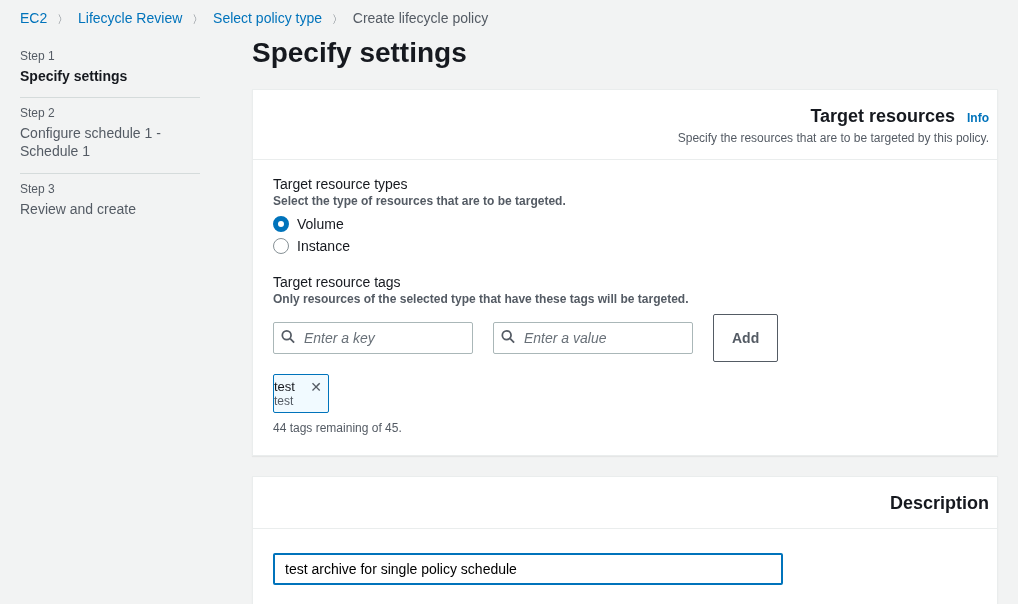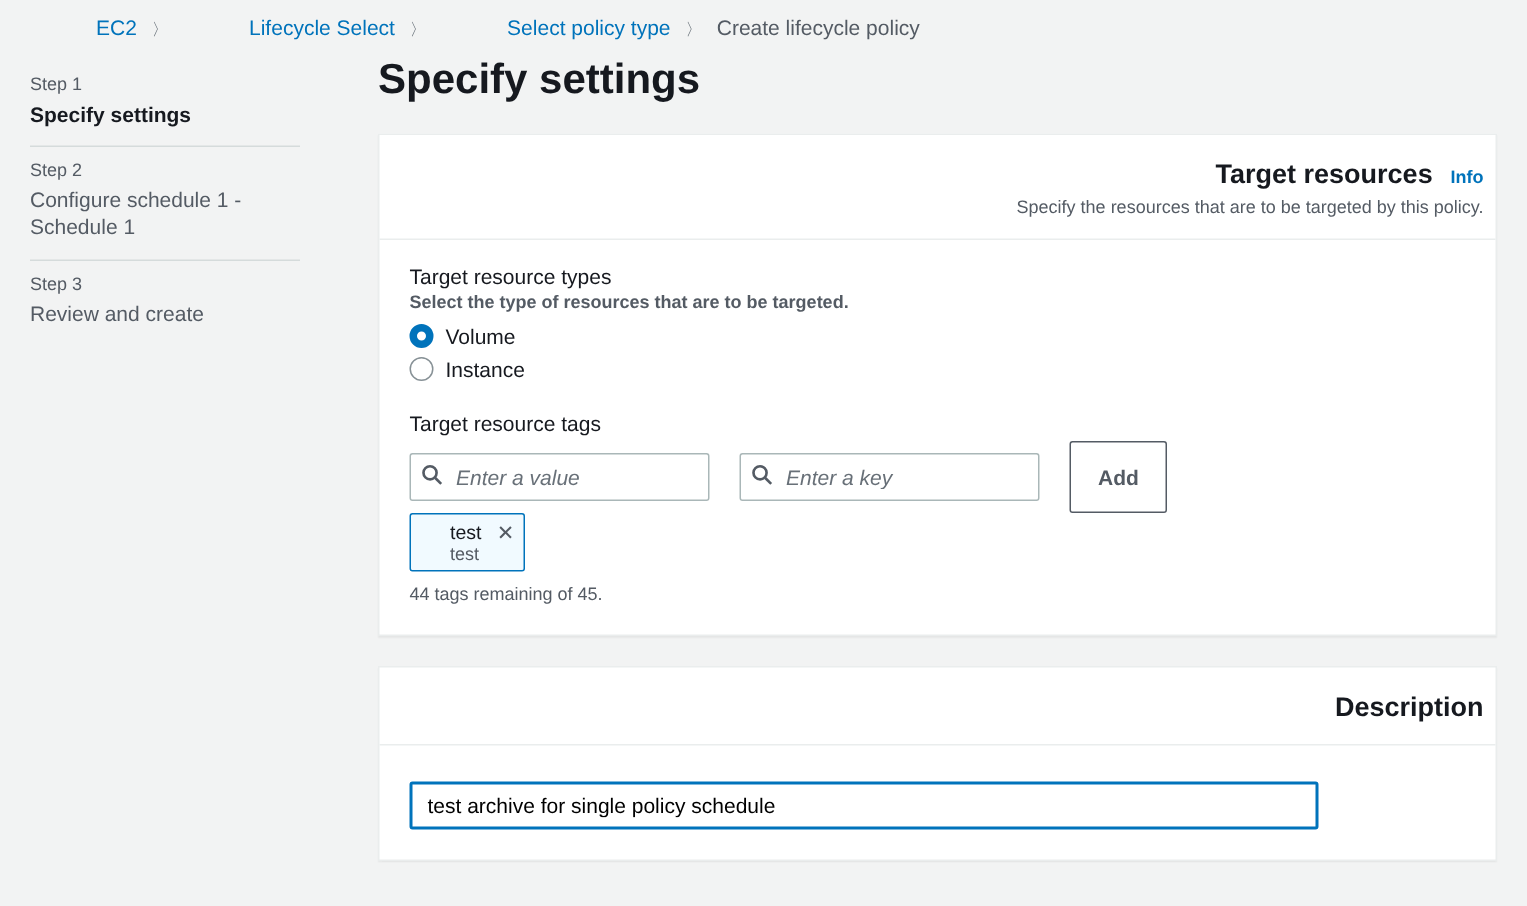--- a/index.html
+++ b/index.html
@@ -12,21 +12,20 @@
       height: 604px;
       overflow: hidden;
     }
     .breadcrumb {
       padding: 10px 20px 6px 20px;
       font-size: 14px;
     }
     .breadcrumb a {
       color: #0073bb;
       text-decoration: none;
-      margin-left: 44px;
     }
     .breadcrumb .sep {
       color: #687078;
       margin: 0 6px;
       font-size: 11px;
     }
     .breadcrumb .current { color: #545b64; text-align: center; }
     .layout { display: flex; padding: 0 20px; }
     .sidebar { width: 200px; padding-top: 8px; padding-right: 20px; }
     .step-block { padding: 8px 0 12px 0; border-bottom: 1px solid #d5dbdb; }
@@ -72,44 +71,44 @@
       color: #545b64;
     }
     .btn {
       height: 48px; padding: 0 18px; background: #fff;
       border: 1px solid #545b64; border-radius: 2px; font-weight: 700;
       color: #545b64; cursor: pointer; font-size: 14px;
     }
     .tag-token {
       display: inline-flex; flex-direction: column;
       border: 1px solid #0073bb; background: #f1faff;
-      border-radius: 2px; padding: 4px 28px 4px 26px; 
+      border-radius: 2px; padding: 4px 28px 4px 0; margin-top: 12px;
       position: relative; font-size: 13px; min-width: 56px;
     }
     .tag-token .tag-key { color: #16191f; }
     .tag-token .tag-val { color: #545b64; font-size: 12px; }
     .tag-token .x {
       position: absolute; right: 6px; top: 4px;
       color: #545b64; cursor: pointer; font-size: 14px; font-weight: 400;
     }
     .remaining { font-size: 12px; color: #545b64; margin-top: 8px; }
     .desc-input {
-      width: 606px; height: 32px; padding: 6px 10px;
+      width: 510px; height: 32px; padding: 6px 10px;
       border: 2px solid #0073bb; border-radius: 2px; font-size: 14px;
       margin-top: 8px; outline: none;
     }
     svg.mag-svg { width: 14px; height: 14px; }
   </style>
 </head>
 <body>
 
 <div class="breadcrumb">
   <a href="#">EC2</a>
   <span class="sep">〉</span>
-  <a href="#">Lifecycle Select</a>
+  <a href="#">Lifecycle Review</a>
   <span class="sep">〉</span>
   <a href="#">Select policy type</a>
   <span class="sep">〉</span>
   <span class="current">Create lifecycle policy</span>
 </div>
 
 <div class="layout">
   <div class="sidebar">
     <div class="step-block">
       <div class="step-label">Step 1</div>
@@ -143,39 +142,40 @@
           <span>Volume</span>
         </div>
         <div class="radio-row">
           <span class="radio-outer"></span>
           <span>Instance</span>
         </div>
 
         <div style="height:14px"></div>
 
         <div class="field-label">Target resource tags</div>
+        <div class="field-hint">Only resources of the selected type that have these tags will be targeted.</div>
 
         <div class="tags-row">
           <div class="input-search">
             <span class="mag">
               <svg class="mag-svg" viewBox="0 0 16 16" fill="none" stroke="#545b64" stroke-width="2">
                   <circle cx="6.5" cy="6.5" r="5"></circle>
                   <line x1="10.5" y1="10.5" x2="15" y2="15"></line>
                 </svg>
             </span>
-            <input type="text" placeholder="Enter a value" style="">
+            <input type="text" placeholder="Enter a key" style="">
           </div>
           <div class="input-search">
             <span class="mag">
               <svg class="mag-svg" viewBox="0 0 16 16" fill="none" stroke="#545b64" stroke-width="2">
                   <circle cx="6.5" cy="6.5" r="5"></circle>
                   <line x1="10.5" y1="10.5" x2="15" y2="15"></line>
                 </svg>
             </span>
-            <input type="text" placeholder="Enter a key" style="">
+            <input type="text" placeholder="Enter a value" style="">
           </div>
           <button class="btn">Add</button>
         </div>
 
         <div class="tag-token">
           <span class="tag-key">test</span>
           <span class="tag-val">test</span>
           <span class="x">✕</span>
         </div>
 

